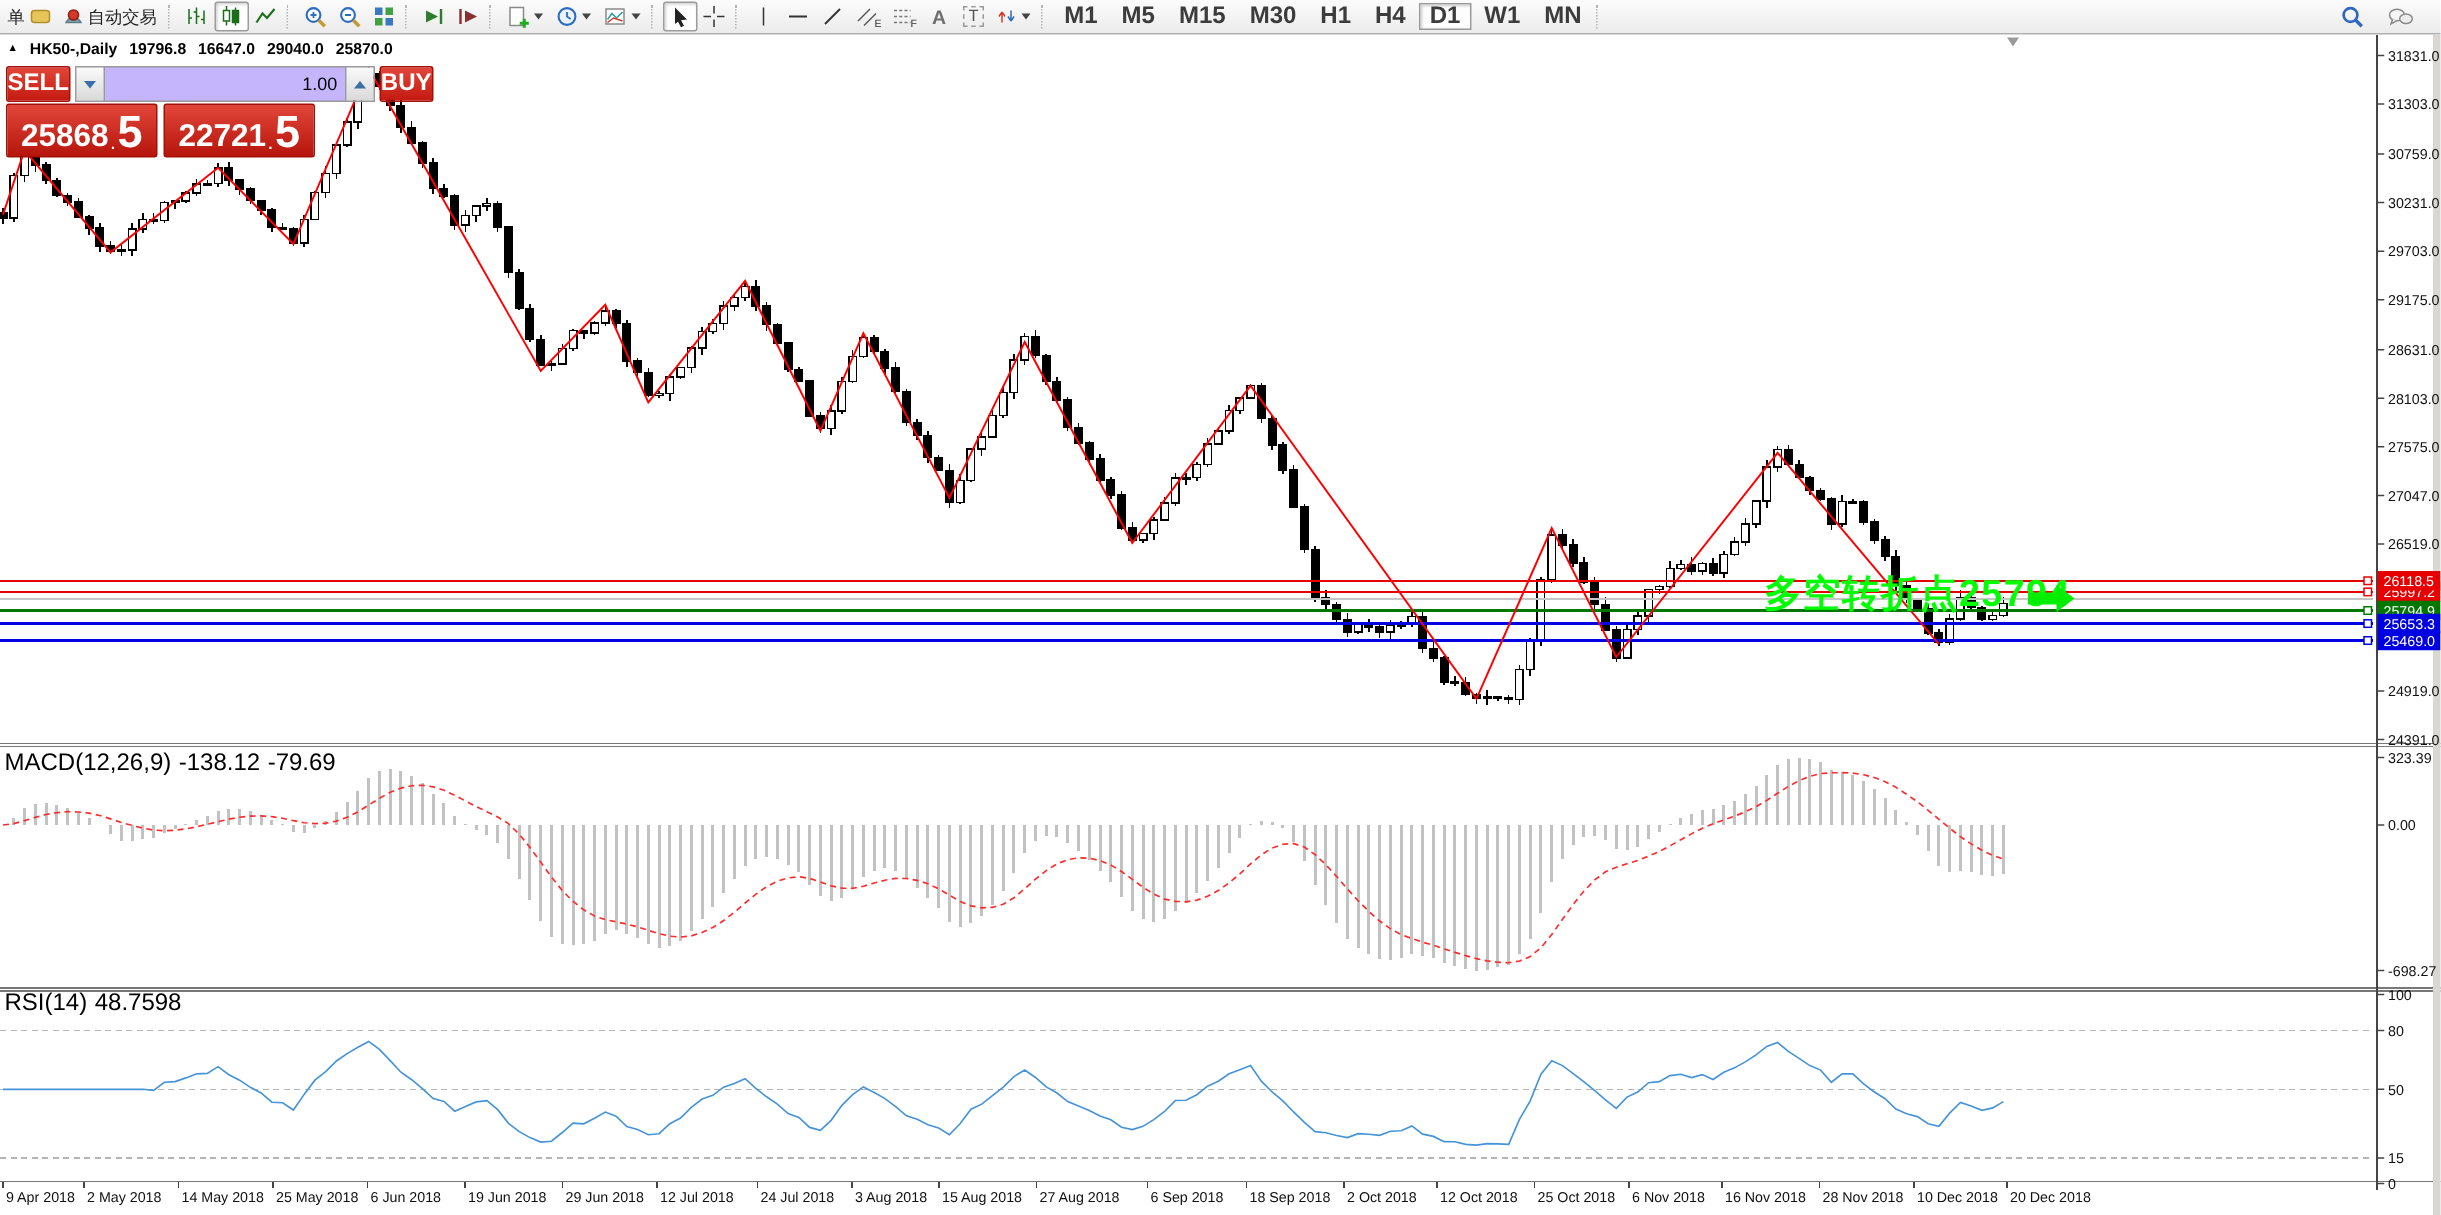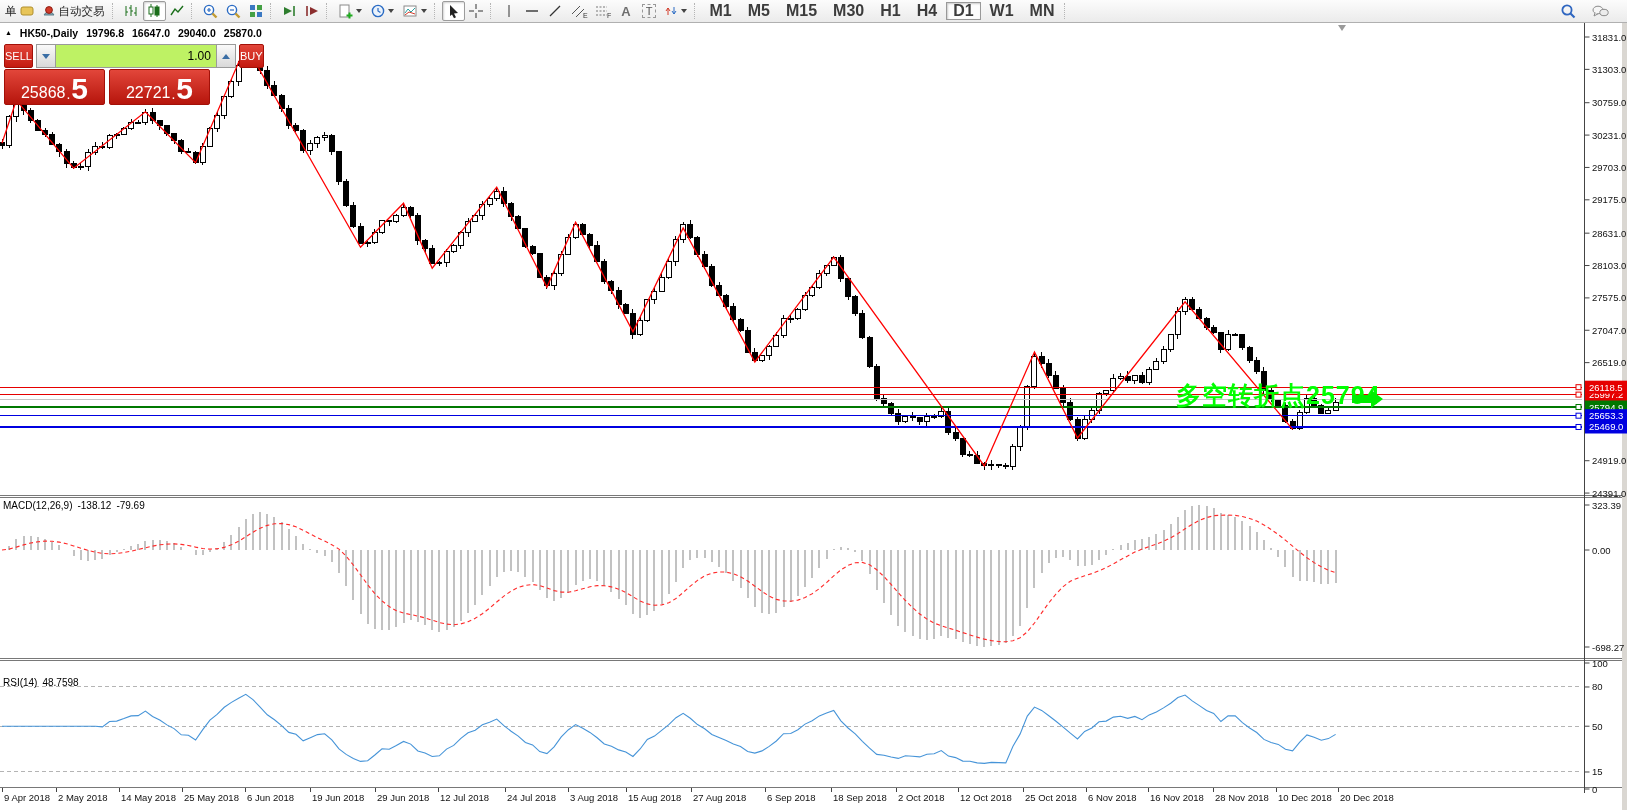--- a/index.html
+++ b/index.html
@@ -21,38 +21,38 @@
   display:flex;align-items:center;border:1px solid transparent}
 .tf.active{background:#fdfdfd;border:1px solid #999;box-shadow:inset 1px 1px 2px rgba(0,0,0,.2)}
 #tb-right{margin-left:auto;display:flex;align-items:center;margin-right:14px}
 
 #chart-title{position:absolute;left:5px;top:27px;z-index:5;font-size:10.5px;font-weight:bold;
   color:#000;white-space:nowrap}
 #chart-title span{margin-right:5px}
 
 #one-click{position:absolute;left:4px;top:44px;width:206px;z-index:5}
 .oc-row1{display:flex;height:24px}
-.oc-btn{width:45px;color:#fff;font-size:11px;font-weight:normal;display:flex;align-items:center;
+.oc-btn{width:45px;color:#fff;font-size:16px;font-weight:bold;display:flex;align-items:center;
   justify-content:center;background:linear-gradient(#e2463a,#c41a10);border:1px solid #a31008;border-radius:2px}
 .oc-spin{flex:1;display:flex;margin:0 3px;height:24px}
 .oc-arrow{width:20px;background:linear-gradient(#fafafa,#d9d9d9);border:1px solid #9a9a9a;
   display:flex;align-items:center;justify-content:center}
 .tri-dn{width:0;height:0;border-left:4px solid transparent;border-right:4px solid transparent;border-top:5px solid #3a6ea5}
 .tri-up{width:0;height:0;border-left:4px solid transparent;border-right:4px solid transparent;border-bottom:5px solid #3a6ea5}
-.oc-vol{flex:1;border:1px solid #9a9a9a;border-left:none;border-right:none;background:#bef264;
+.oc-vol{flex:1;border:1px solid #9a9a9a;border-left:none;border-right:none;background:#c4b5fd;
   font-size:12px;text-align:right;padding-right:5px;font-family:"Liberation Sans",sans-serif}
 .oc-row2{display:flex;height:36px;margin-top:1px}
 .oc-price{flex:1;background:linear-gradient(#e2463a,#b6150c);border:1px solid #a31008;border-radius:2px;
   color:#fff;display:flex;align-items:flex-end;justify-content:center;padding-bottom:3px}
 .oc-price + .oc-price{margin-left:4px}
-.p-main{font-size:16px;font-weight:normal;line-height:1}
+.p-main{font-size:21px;font-weight:bold;line-height:1}
 .p-dot{font-size:14px;line-height:1;margin:0 1px}
 .p-big{font-size:30px;font-weight:bold;line-height:.8}
 
-.ind-label{position:absolute;z-index:5;font-size:10px;color:#000;white-space:nowrap}
+.ind-label{position:absolute;z-index:5;font-size:16px;color:#000;white-space:nowrap}
 .ind-label span{margin-right:5px}
 
 #annotation{position:absolute;left:1176px;top:379px;z-index:4;font-size:25px;font-weight:bold;
   white-space:nowrap;letter-spacing:1px}
 #annot-arrow{position:absolute;left:1352px;top:389px;z-index:4}
 .icon-svg{display:block}
 </style>
 </head>
 <body>
 
@@ -976,20 +976,20 @@
       <span class="p-main">22721</span>
       <span class="p-dot">.</span>
       <span class="p-big">5</span>
     </div>
   </div>
 </div>
 
 <div class="ind-label" style="left:3px;top:500px">
   <span>MACD(12,26,9)</span><span>-138.12</span><span>-79.69</span>
 </div>
-<div class="ind-label" style="left:3px;top:677px">
+<div class="ind-label" style="left:3px;top:660px">
   <span>RSI(14)</span><span>48.7598</span>
 </div>
 
 <div id="annotation" style="color: rgb(0, 255, 0);">多空转折点25794</div>
 <svg id="annot-arrow" width="32" height="20">
   <polygon points="0,6 19,6 19,1 31,10 19,19 19,14 0,14" fill="#00ee00"></polygon>
 </svg>
 
 </body></html>

